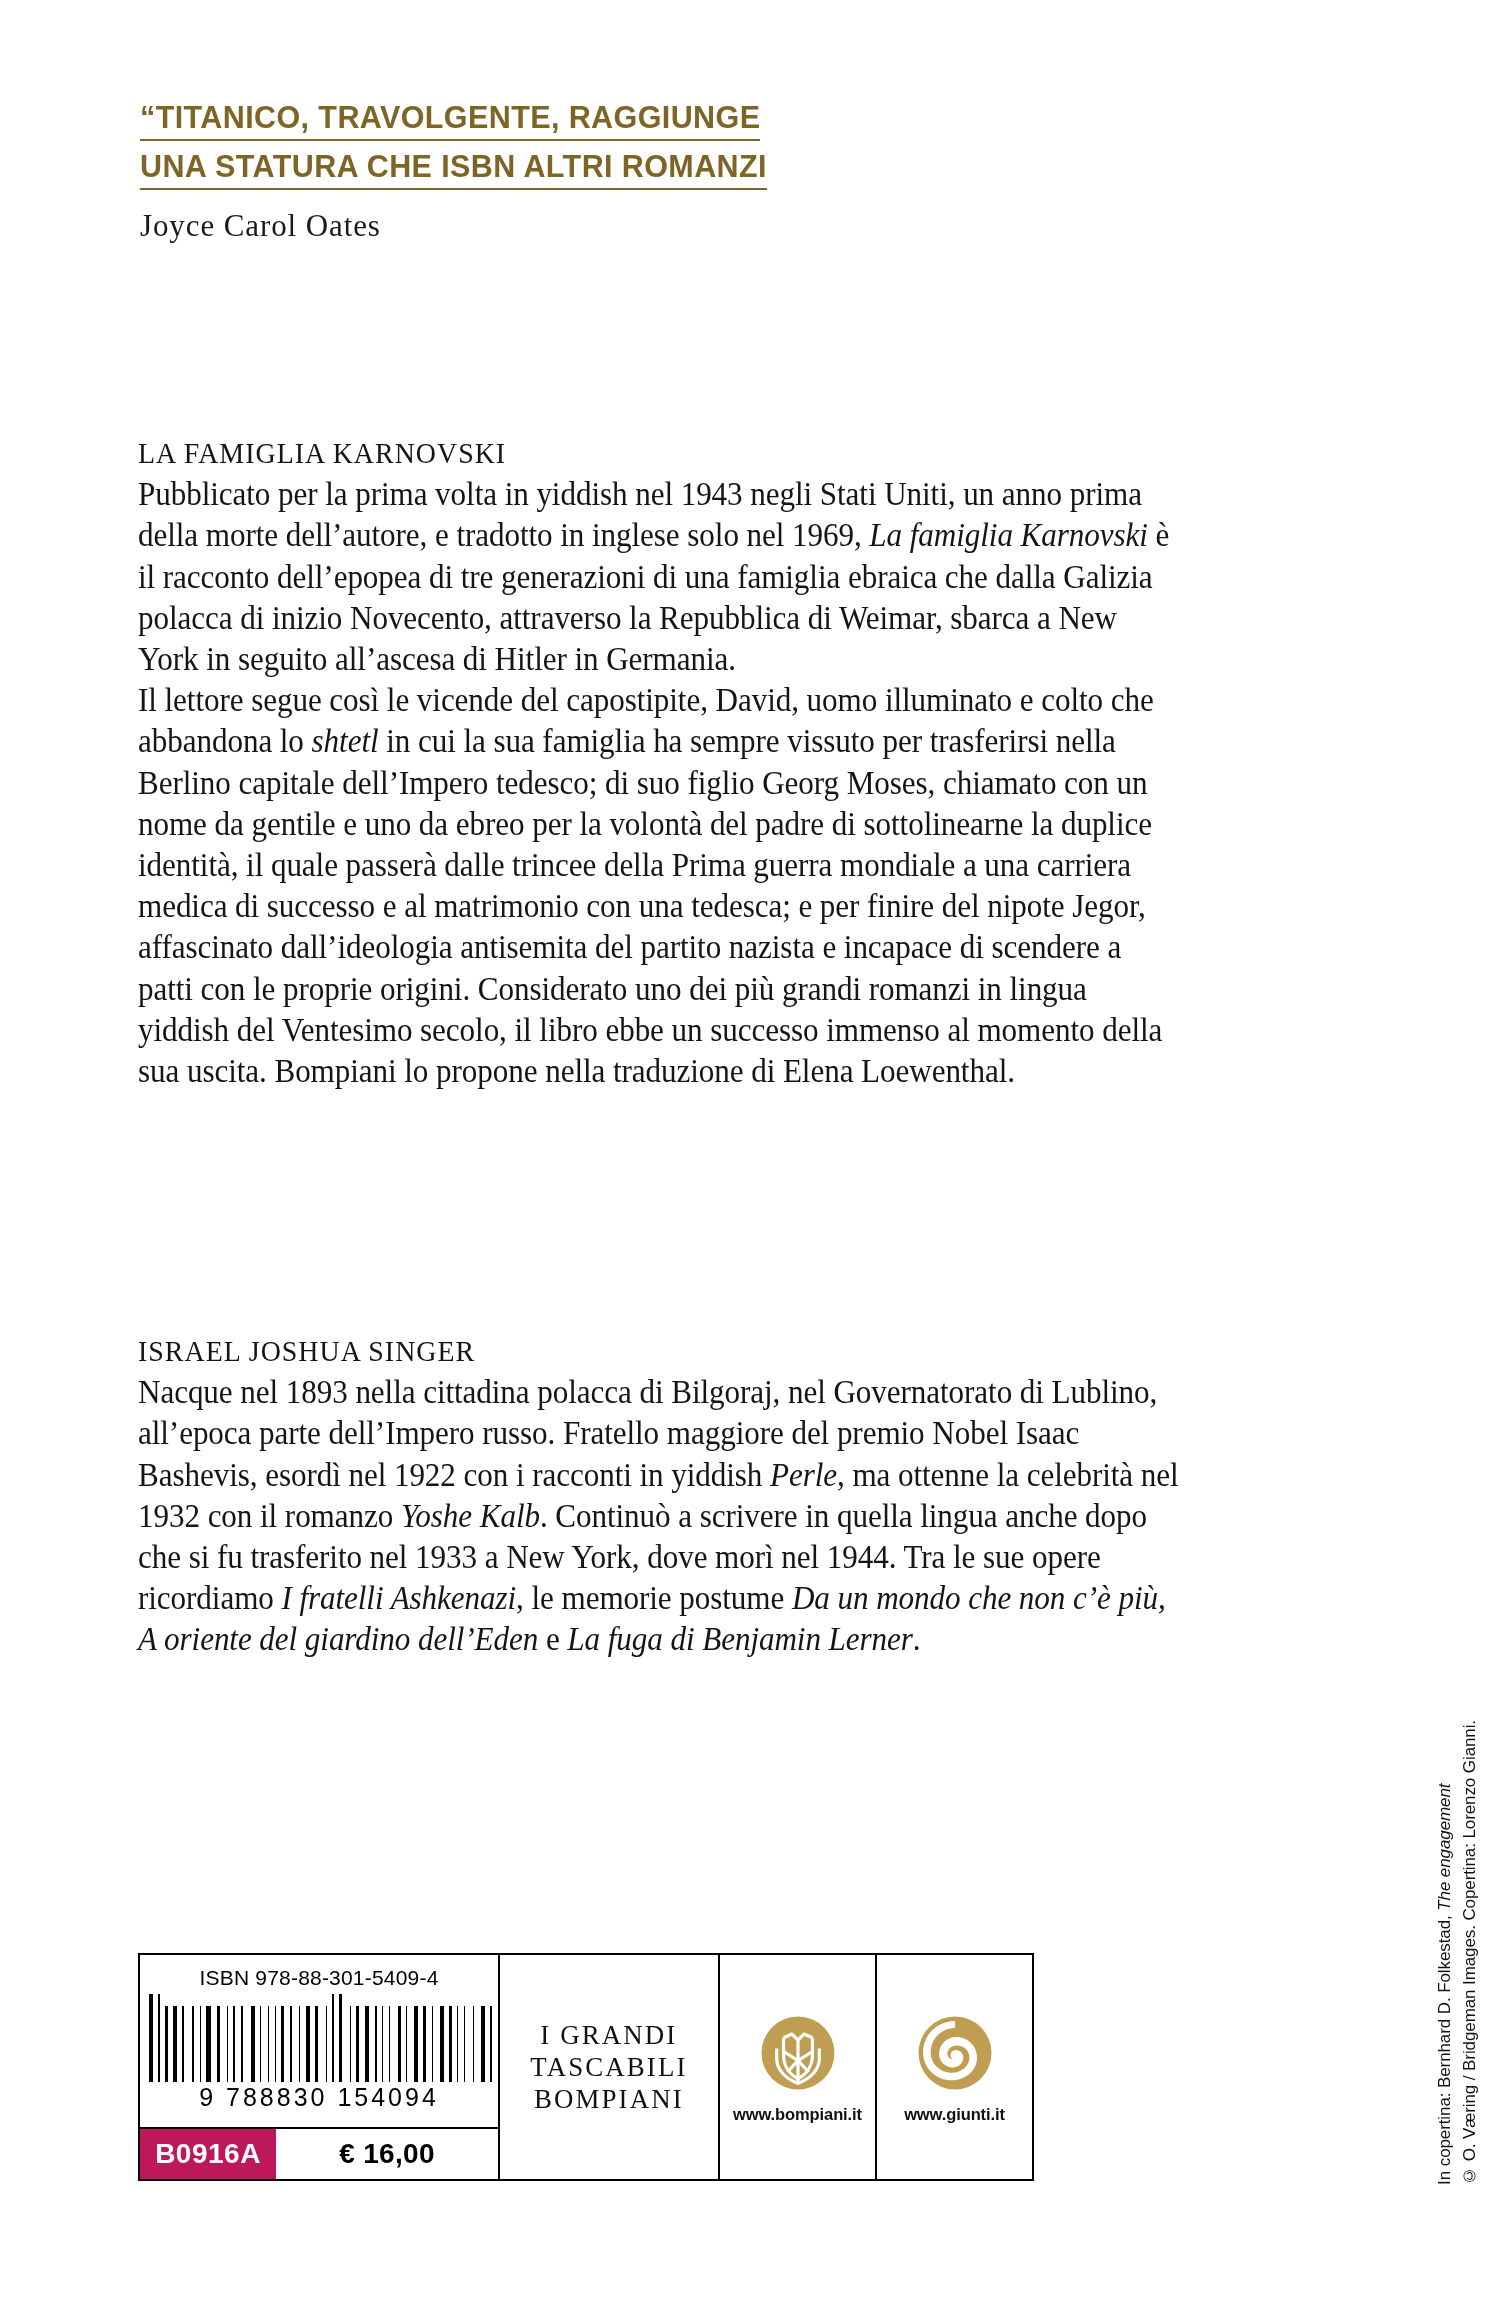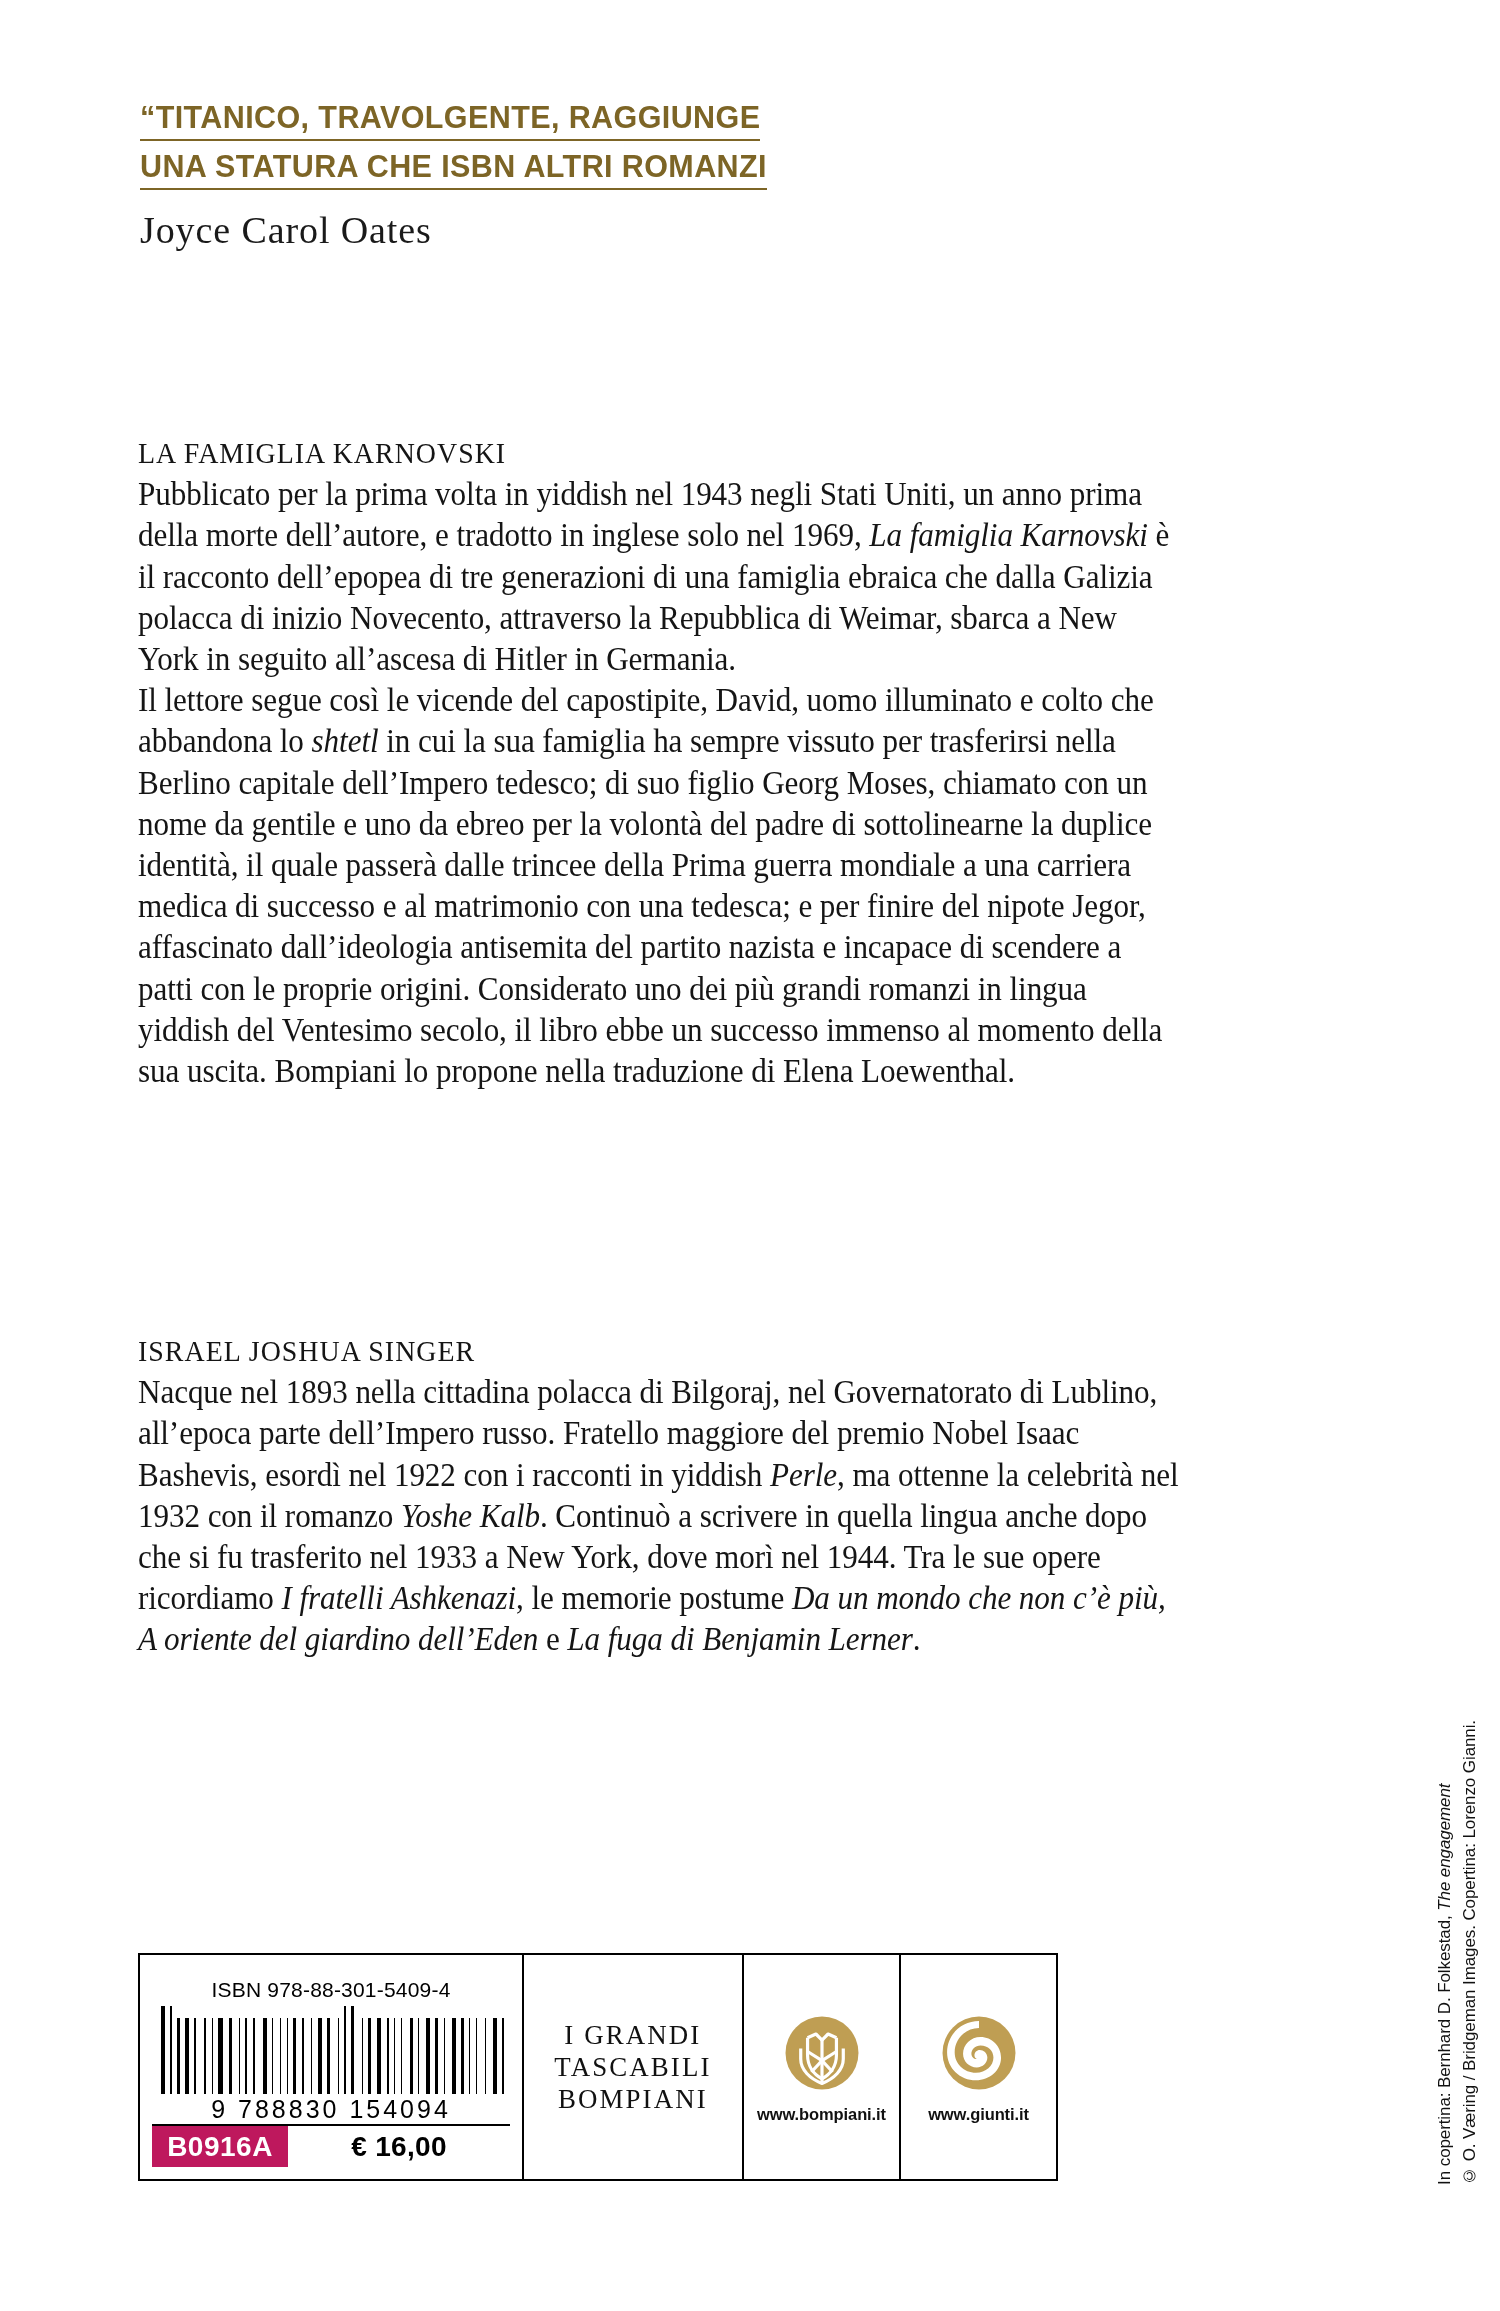--- a/index.html
+++ b/index.html
@@ -30,21 +30,21 @@
     line-height: 42px;
     color: #7d6526;
     border-bottom: 2px solid #7d6526;
     display: inline-block;
     white-space: nowrap;
     padding-bottom: 1px;
   }
   .quote-line-wrap { line-height: 44px; }
   .quote-attrib {
     font-family: "Liberation Serif", serif;
-    font-size: 38px;
+    font-size: 31px;
     color: #1a1a1a;
     margin-top: 14px;
     letter-spacing: 0.9px;
     font-weight: 300;
   }
 
   
   .body-text {
     position: absolute;
     left: 138px;
@@ -84,21 +84,21 @@
     background: #fff;
     display: flex;
     flex-direction: column;
     align-items: center;
     justify-content: center;
   }
 
   
   .barcode-cell {
     width: 358px;
-    padding: 12px;
+    padding: 0;
     justify-content: flex-start;
   }
   .isbn-text {
     font-family: "Liberation Sans", sans-serif;
     font-size: 21px;
     letter-spacing: 0.2px;
     margin: 11px 0 4px 0;
     color: #000;
   }
   .barcode-bars {

